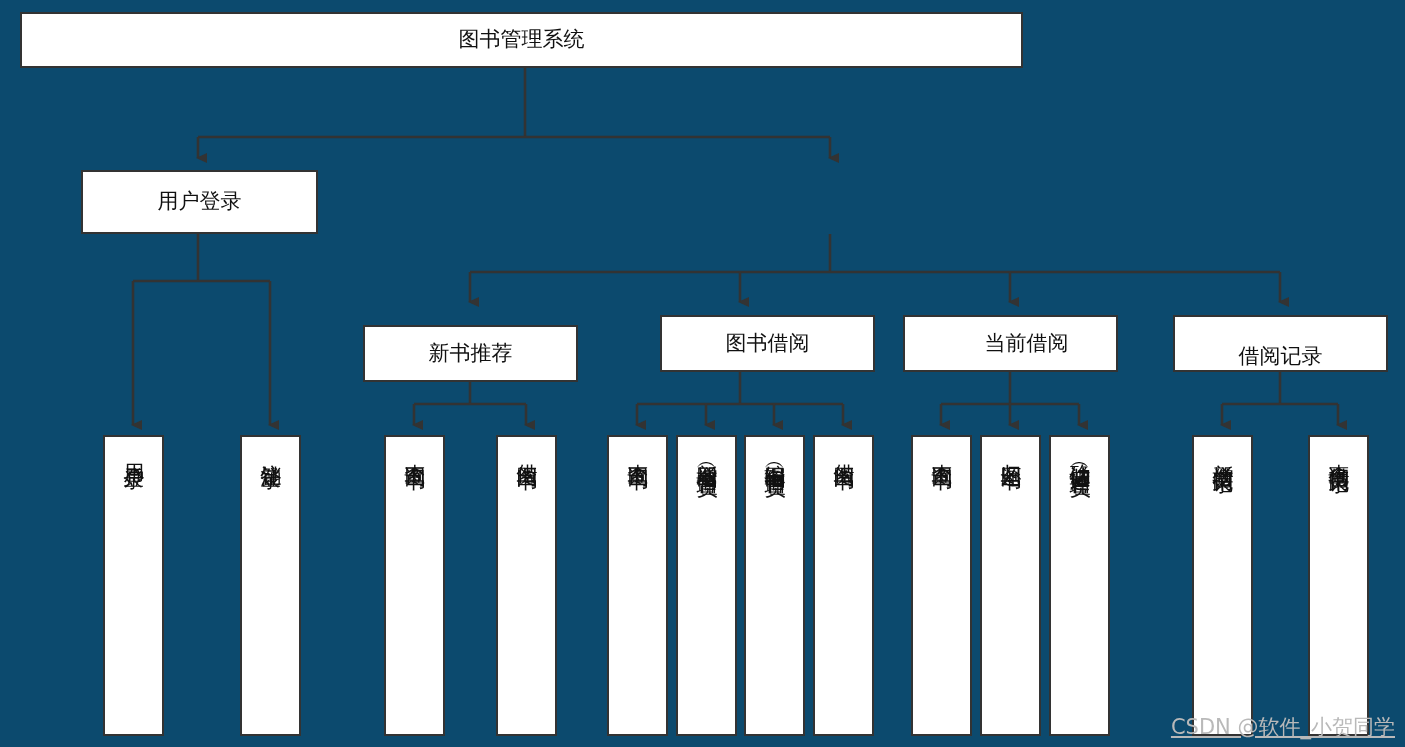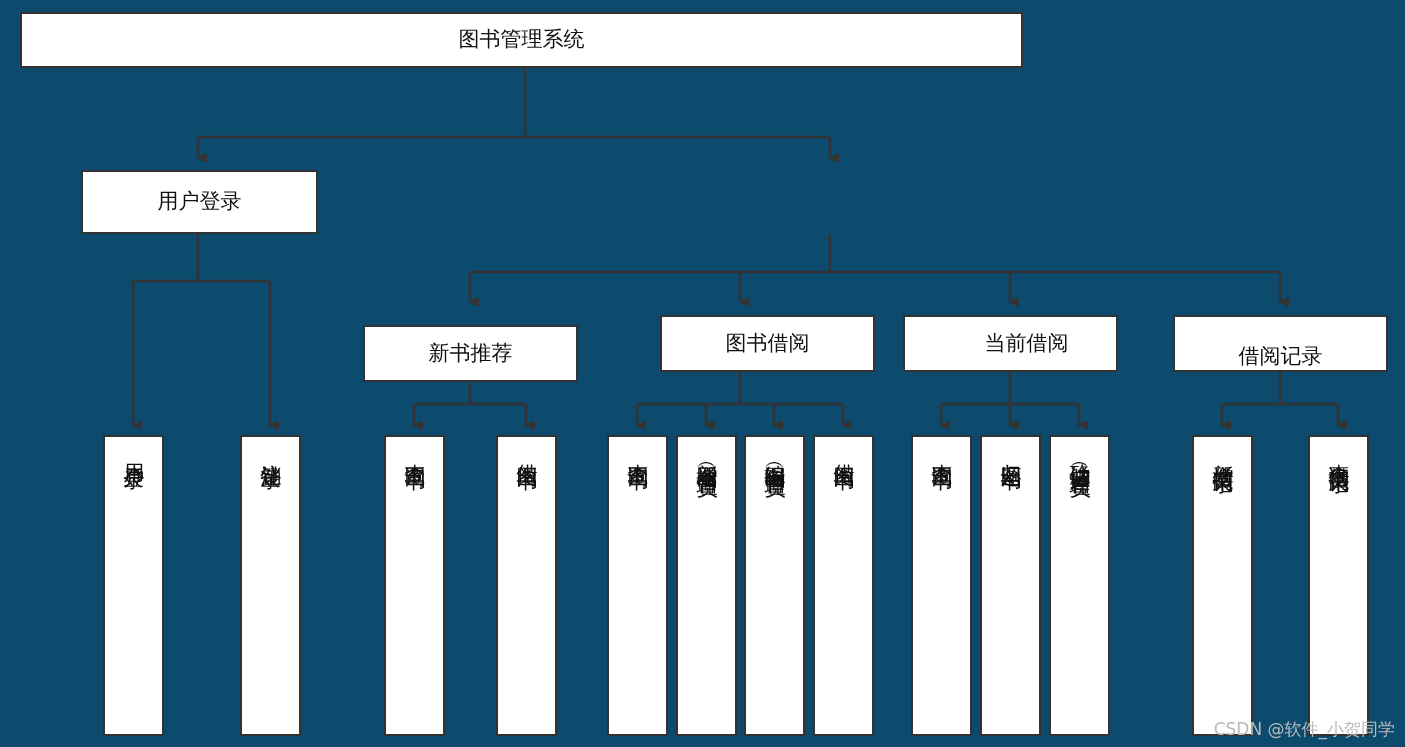--- a/index.html
+++ b/index.html
@@ -55,24 +55,25 @@
     text-orientation: upright;
     font-size: 21px;
     letter-spacing: 2px;
     line-height: 1;
     white-space: nowrap;
   }
   .watermark {
     position: absolute;
     right: 10px;
     bottom: 6px;
-    font-size: 17px;
+    font-size: 21px;
     color: #b9b9b9;
     white-space: nowrap;
     z-index: 9;
+    text-decoration: underline;
   }
 </style>
 </head>
 <body>
 
 <div id="canvas">
 
   <svg id="wires" viewBox="0 0 1405 747" xmlns="http://www.w3.org/2000/svg">
     <defs>
       <marker id="arrow" markerWidth="12" markerHeight="12" refX="5" refY="9" orient="auto" markerUnits="userSpaceOnUse">

